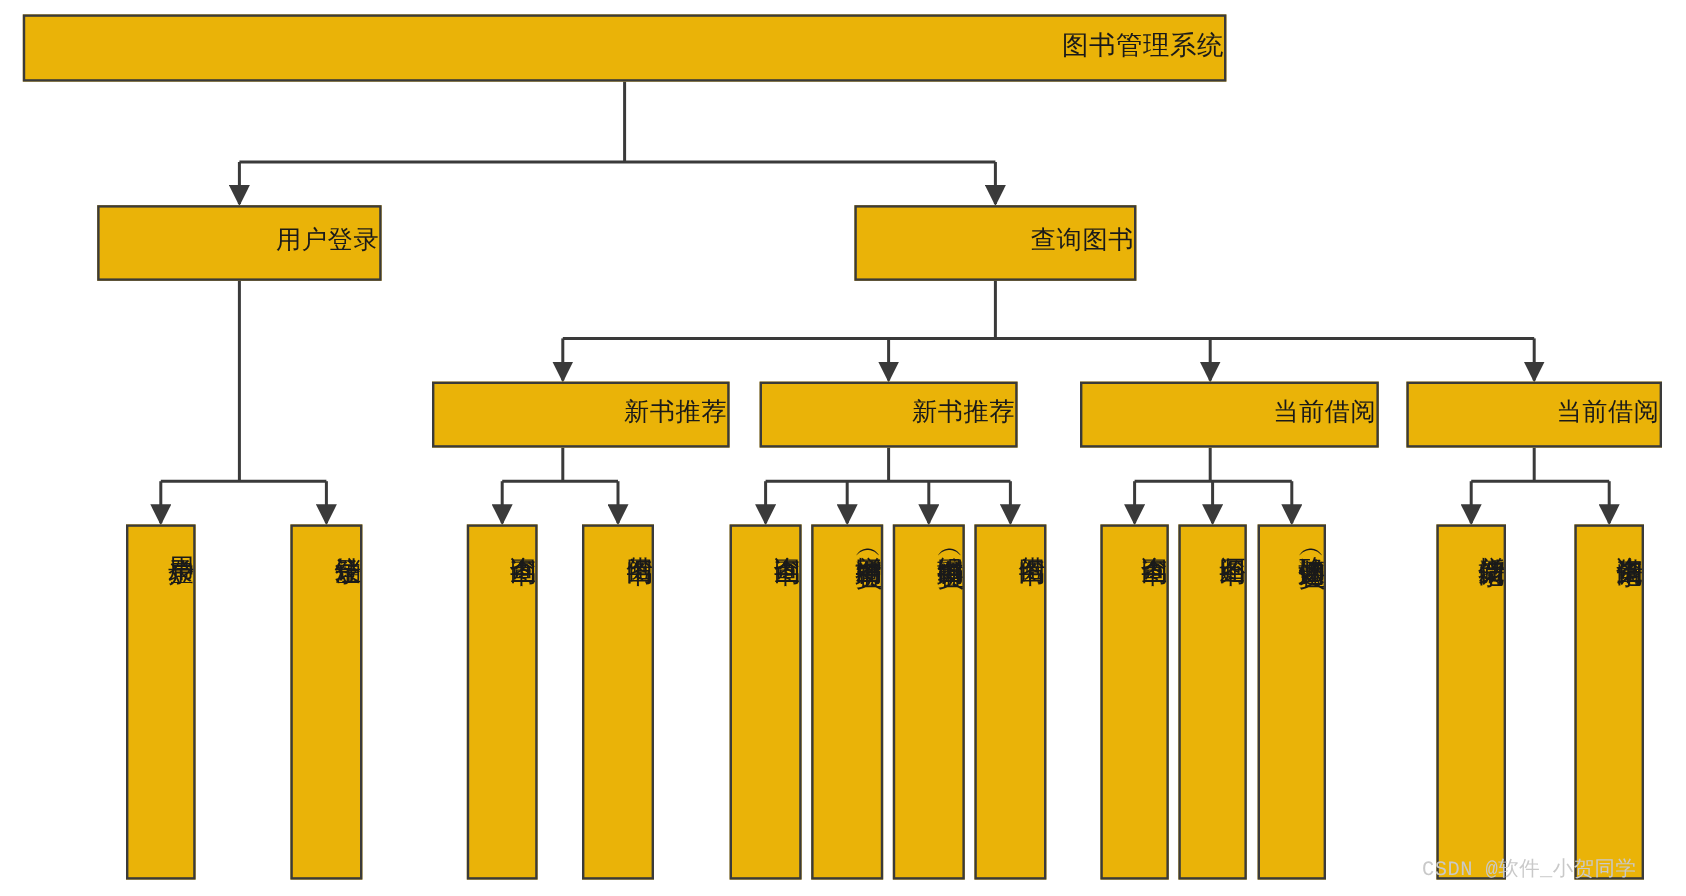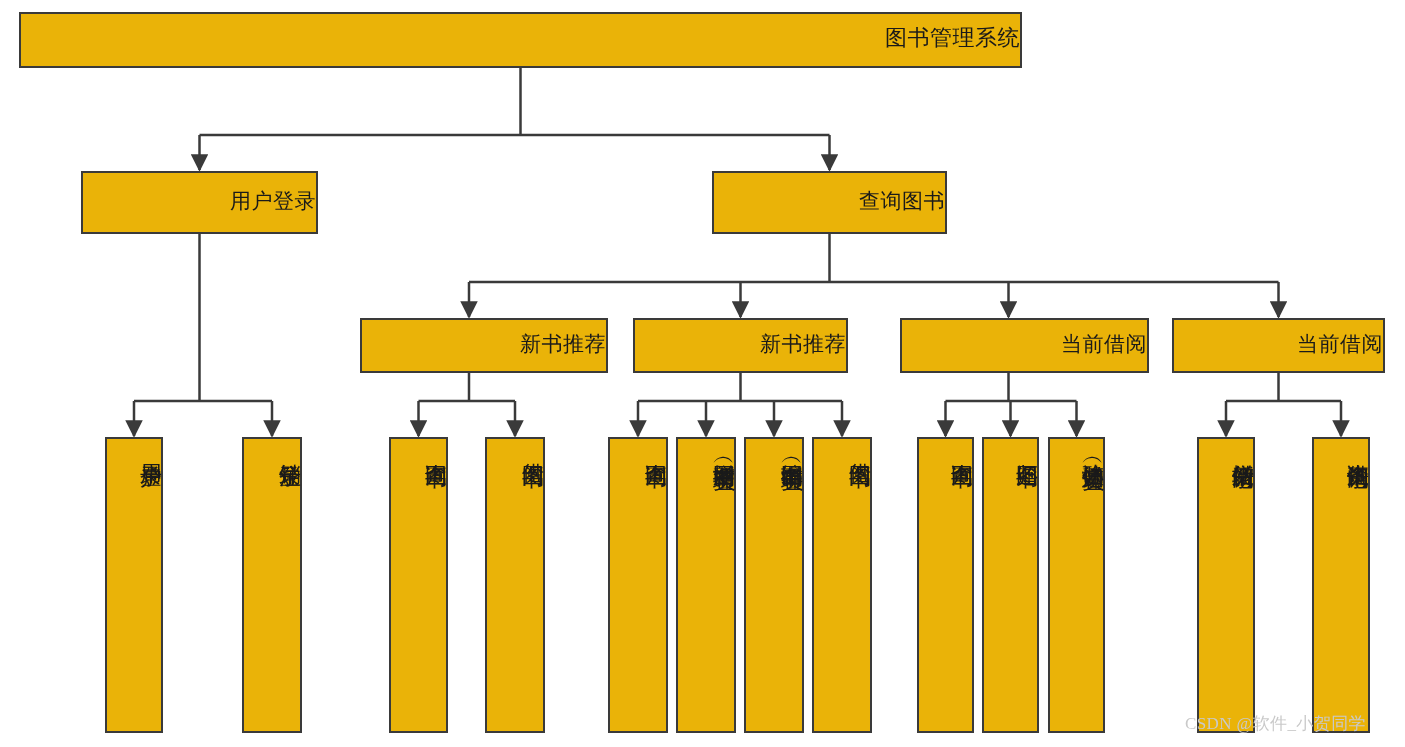--- a/index.html
+++ b/index.html
@@ -62,21 +62,21 @@
   .node.root .label { font-size: 22px; }
   .watermark {
     position: absolute;
     left: 1185px;
     top: 712px;
     font-size: 17px;
     color: #c9c9c9;
     letter-spacing: 0.4px;
     white-space: nowrap;
     z-index: 5;
-    font-family: Liberation Serif, serif;
+    font-family: Liberation Mono, monospace;
   }
 </style>
 </head>
 <body>
 
 <div id="canvas">
 
   <svg id="edges" viewBox="0 0 1405 747" xmlns="http://www.w3.org/2000/svg">
     <defs>
       <marker id="arrow" viewBox="0 0 10 10" refX="9" refY="5" markerWidth="7" markerHeight="7" orient="auto-start-reverse">

